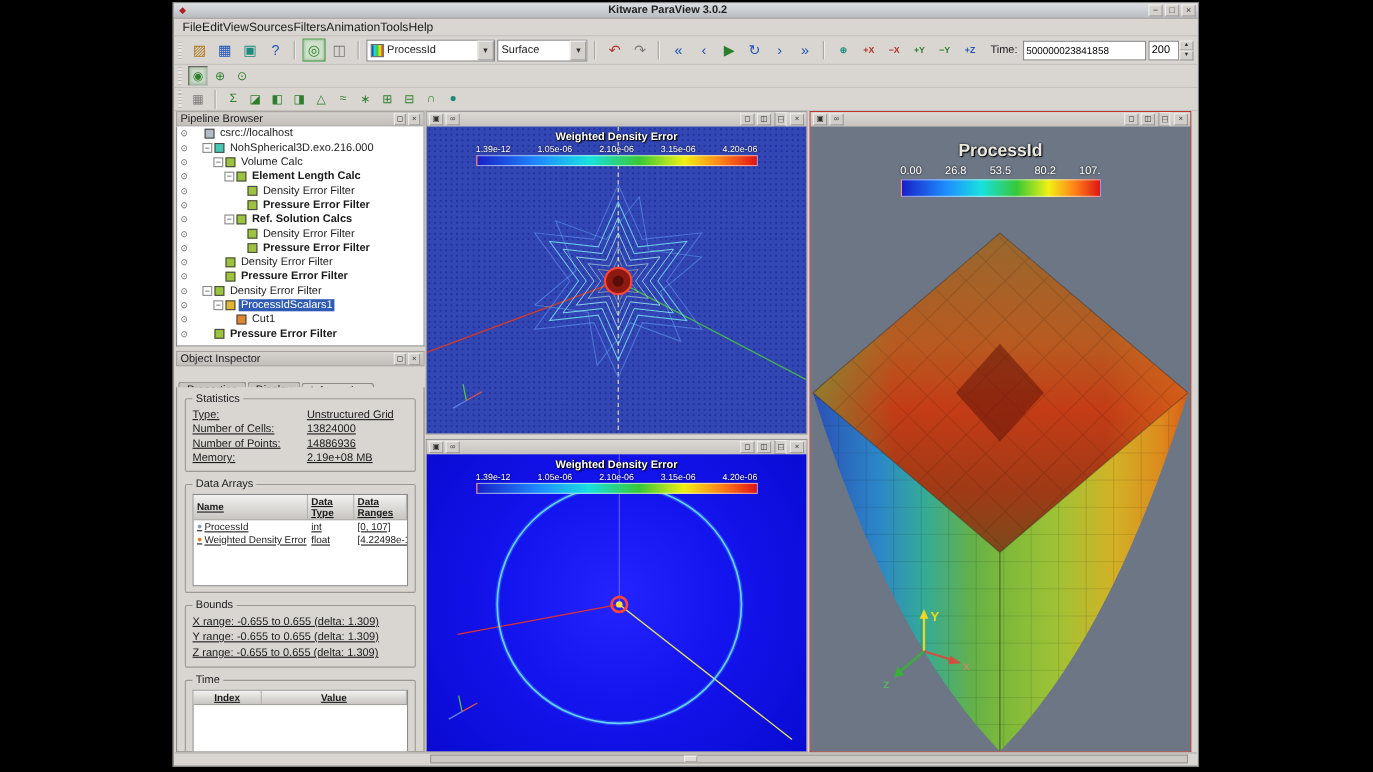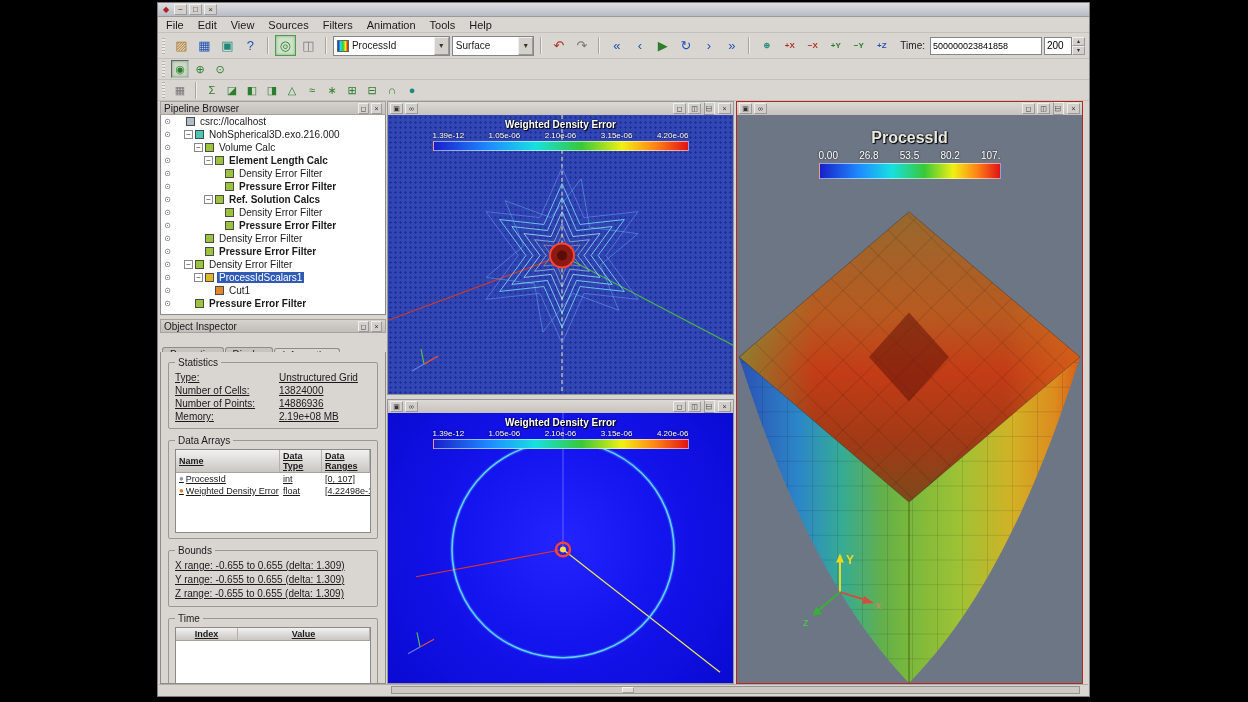--- a/index.html
+++ b/index.html
@@ -9,21 +9,21 @@
             background:#d9d6d2; border:1px solid #7f7f7f; }
 
   
   .titlebar { height:14px; display:flex; align-items:center; padding:0 2px;
               background:linear-gradient(#dcdee2,#b9bdc3); border-bottom:1px solid #9a9a9a; }
   .titlebar .app-icon { color:#b02020; font-size:8px; width:12px; text-align:center; }
   .titlebar .title { flex:1; text-align:center; font-size:10px; font-weight:bold; color:#222; }
   .win-btn { width:13px; height:11px; margin-left:2px; background:#d4d0cb; border:1px outset #f0f0f0;
              font-size:8px; line-height:9px; text-align:center; color:#333; }
 
-  .menubar { height:16px; display:flex; align-items:center; gap:14px; padding-left:8px;
+  .menubar { height:16px; display:flex; align-items:center; padding-left:8px;
              border-bottom:1px solid #c4c1bd; }
   .menu-item { font-size:11px; }
 
   .toolbar { display:flex; align-items:center; gap:2px; padding:1px 4px;
              border-bottom:1px solid #c4c1bd; }
   .tb1 { height:26px; } .tb2 { height:21px; } .tb3 { height:21px; }
   .grip { width:3px; height:16px; margin-right:4px;
           background:repeating-linear-gradient(#b5b2ae 0 1px,#ebe8e4 1px 3px); }
   .sep  { width:0; height:17px; border-left:1px solid #a8a5a1; border-right:1px solid #efedea; margin:0 4px; }
   .tbtn { min-width:21px; height:21px; display:flex; align-items:center; justify-content:center;
@@ -155,20 +155,21 @@
   .progress-thumb { position:absolute; left:230px; top:0; width:12px; height:6px;
                     background:#dedbd7; border:1px outset #f2f2f2; }
 </style>
 </head>
 <body>
 
 <div class="window">
 
   <div class="titlebar">
     <span class="app-icon">◆</span>
+    <span class="title">Kitware ParaView 3.0.2</span>
     <span class="win-btn">−</span>
     <span class="win-btn">□</span>
     <span class="win-btn">×</span>
   </div>
 
   <div class="menubar">
     <span class="menu-item">File</span>
     <span class="menu-item">Edit</span>
     <span class="menu-item">View</span>
     <span class="menu-item">Sources</span>

